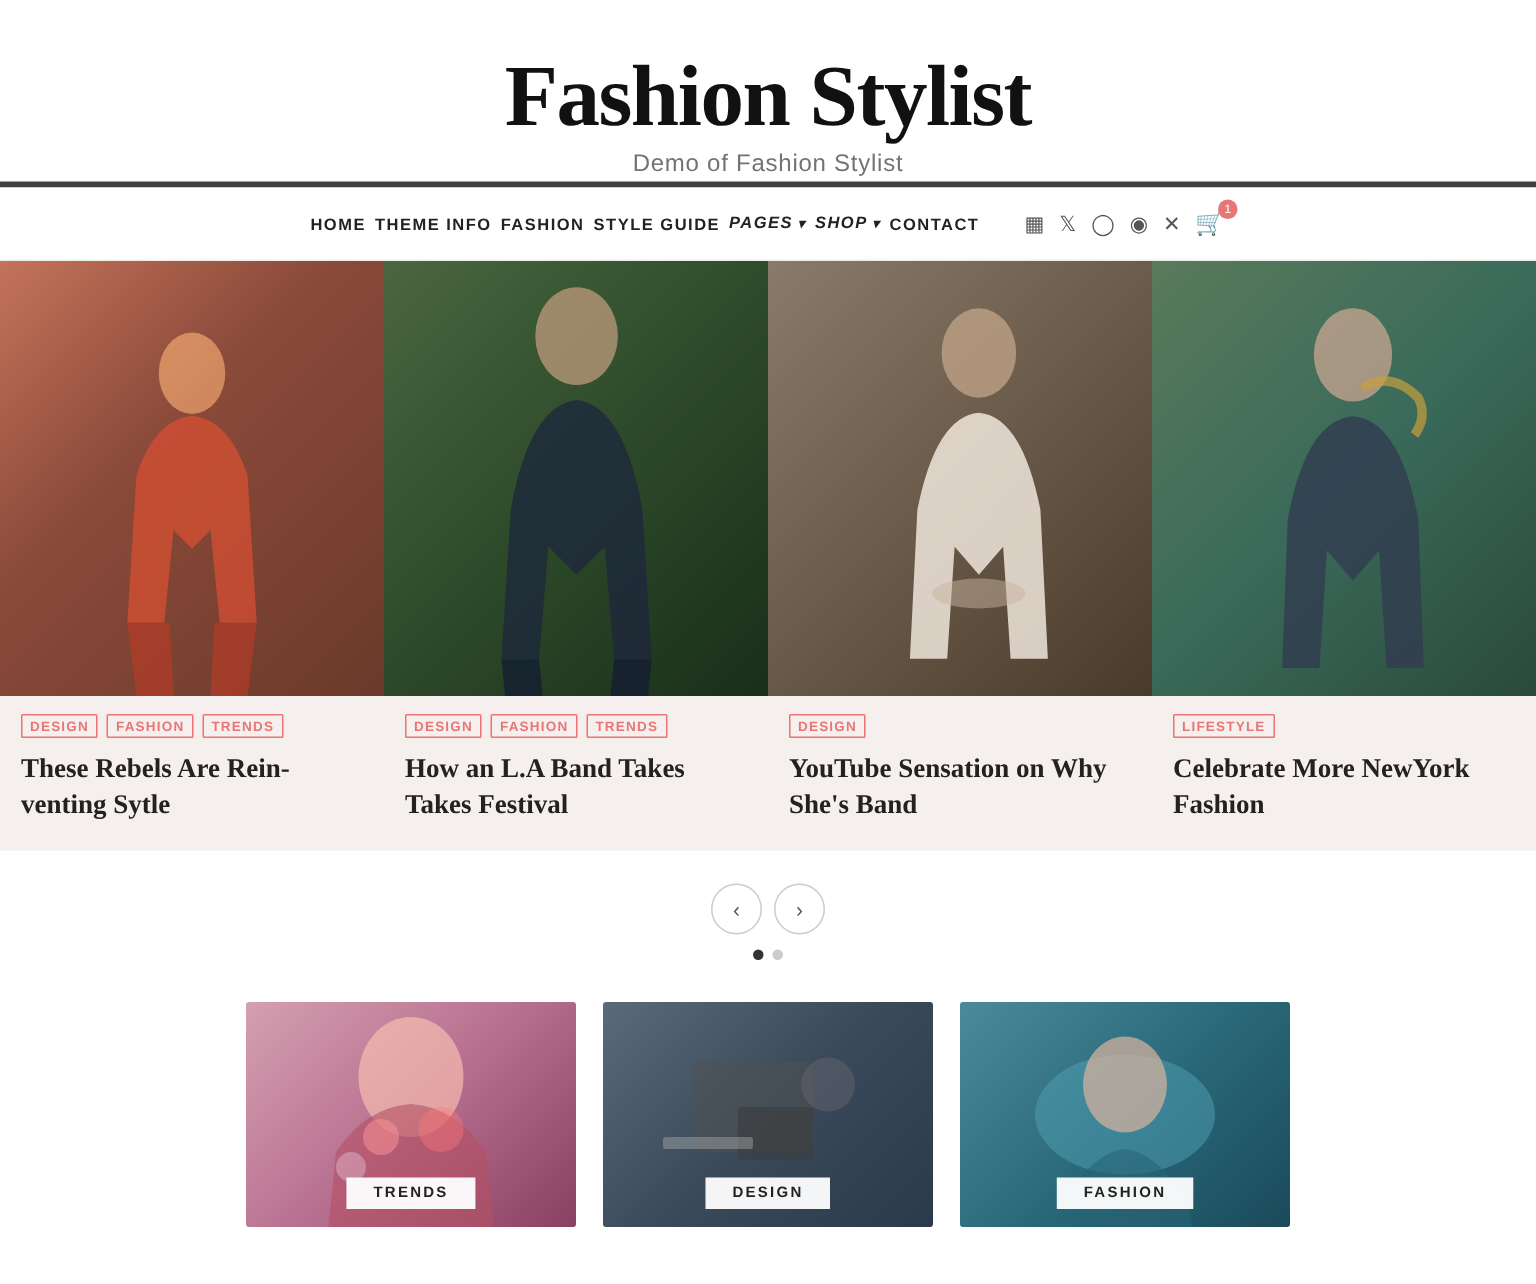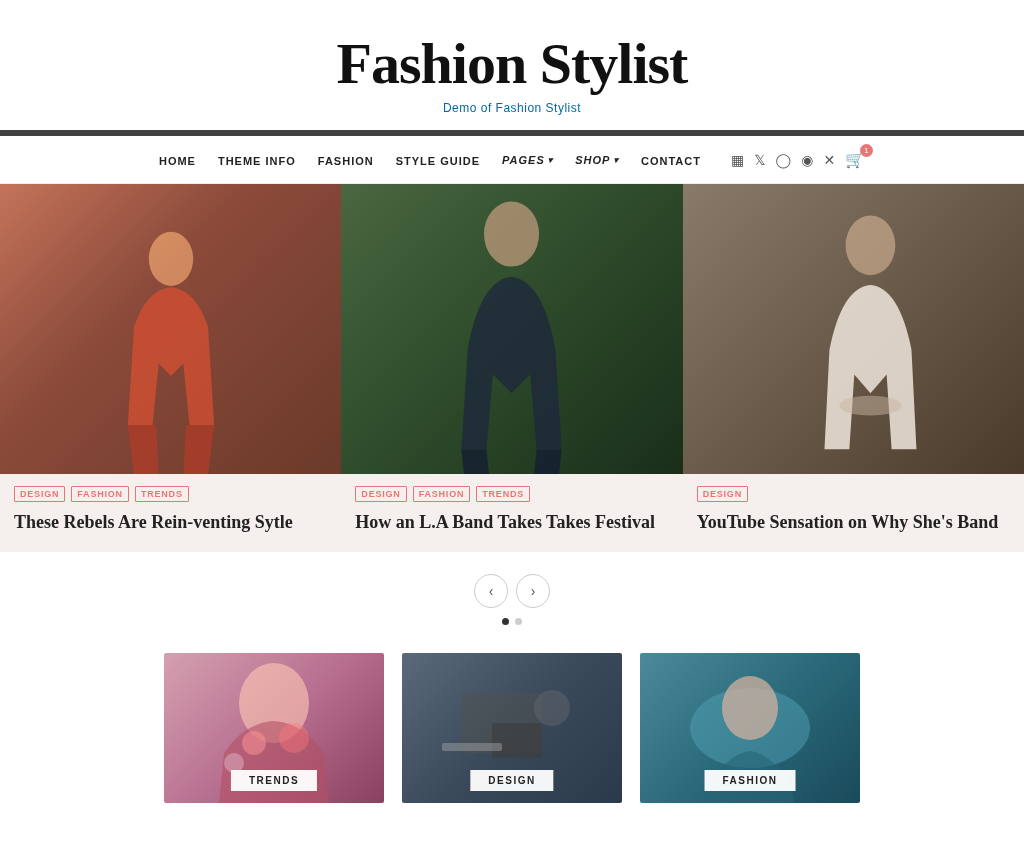--- a/index.html
+++ b/index.html
@@ -1,51 +1,51 @@
 <!DOCTYPE html>
 <html><head>
   <meta charset="utf-8">
   <style>
     * { margin: 0; padding: 0; box-sizing: border-box; }
     body { font-family: Arial, sans-serif; background: #fff; color: #333; }
 
     
     .site-header {
       text-align: center;
-      padding: 30px 20px 15px;
-      border-bottom: 6px solid #404040;
+      padding: 30px 20px 2px;
+      border-bottom: 4px solid #404040;
     }
     .site-title {
       font-family: Georgia, 'Times New Roman', serif;
       font-size: 58px;
       font-weight: 900;
       letter-spacing: -1px;
       color: #111;
     }
     .site-subtitle {
-      font-size: 12px;
-      color: #0369a1;
+      font-size: 16px;
+      color: #737373;
       margin-top: 4px;
       letter-spacing: 0.5px;
     }
 
     
     .main-nav {
       display: flex;
       align-items: center;
       justify-content: center;
       padding: 14px 20px;
       gap: 0;
       background: #fff;
       border-bottom: 1px solid #eee;
     }
     .nav-links {
       display: flex;
       align-items: center;
-      gap: 22px;
+      gap: 6px;
       list-style: none;
     }
     .nav-links li a {
       font-size: 11px;
       font-weight: 700;
       text-transform: uppercase;
       letter-spacing: 1px;
       color: #222;
       text-decoration: none;
     }
@@ -340,20 +340,35 @@
       </svg>
     </div>
     <div class="card-content">
       <div class="card-tags">
         <span class="tag">DESIGN</span>
       </div>
       <h2 class="card-title">YouTube Sensation on Why She's Band</h2>
     </div>
   </article>
 
+  <article class="card">
+    <div class="card-img-placeholder img-4">
+      <svg class="person-4" viewBox="0 0 110 210">
+        <ellipse cx="55" cy="27" rx="21" ry="25" fill="rgba(210,170,150,0.7)"></ellipse>
+        <path d="M20 115 Q30 62 55 60 Q80 62 90 115 L93 195 L73 195 L69 132 L55 148 L41 132 L37 195 L17 195 Z" fill="rgba(50,60,80,0.8)"></path>
+        <path d="M60 45 Q75 35 90 50 Q95 60 88 70" stroke="rgba(200,160,60,0.7)" fill="none" stroke-width="5"></path>
+      </svg>
+    </div>
+    <div class="card-content">
+      <div class="card-tags">
+        <span class="tag">LIFESTYLE</span>
+      </div>
+      <h2 class="card-title">Celebrate More NewYork Fashion</h2>
+    </div>
+  </article>
 
 </section>
 
 <div class="pagination-section">
   <div class="pagination-arrows">
     <button class="arrow-btn">‹</button>
     <button class="arrow-btn">›</button>
   </div>
   <div class="pagination-dots">
     <div class="dot active"></div>

